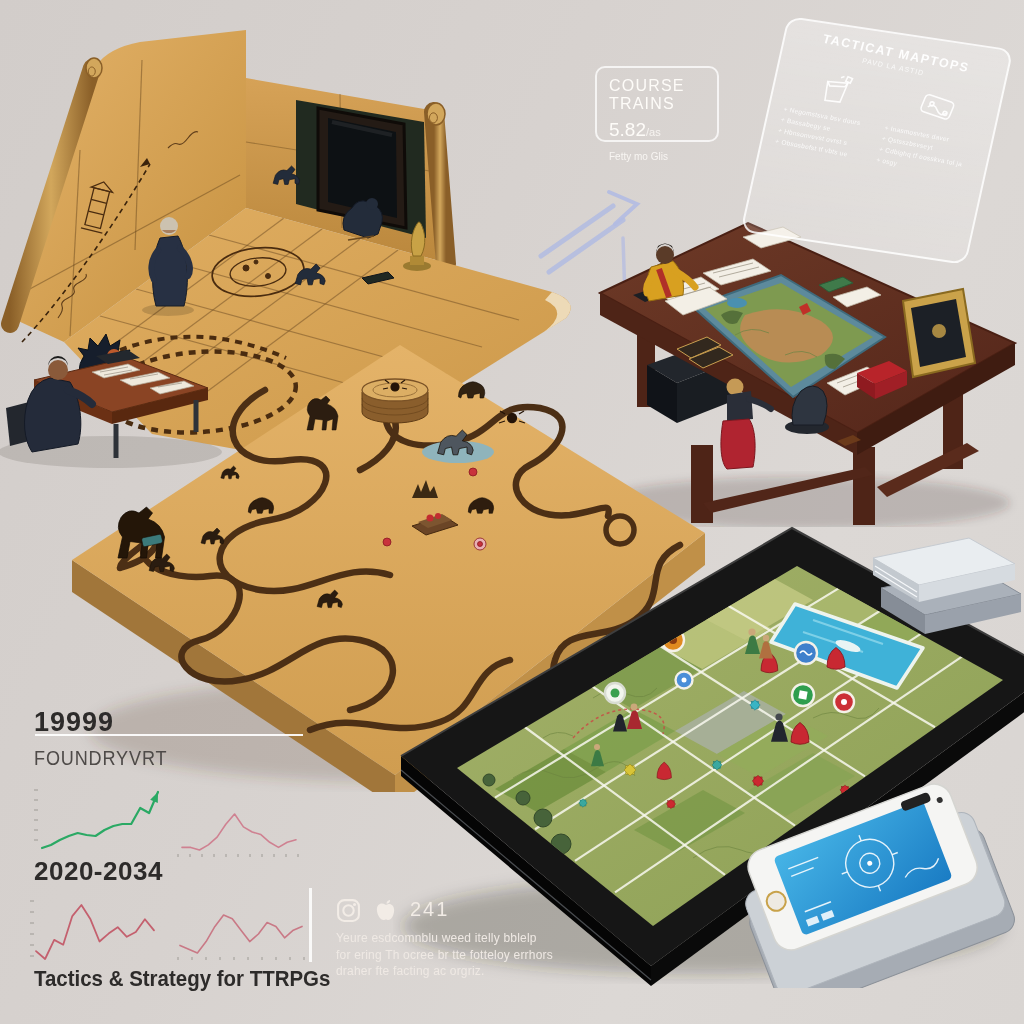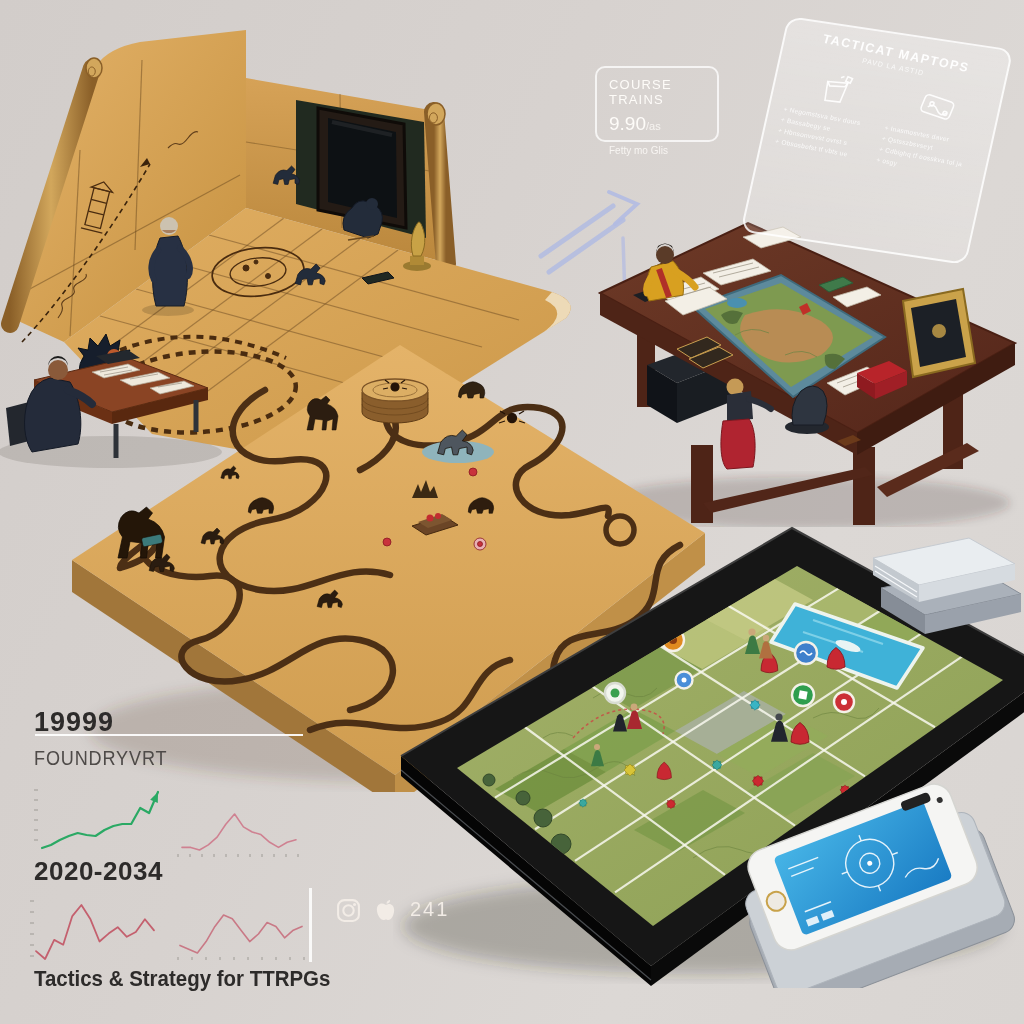--- a/index.html
+++ b/index.html
@@ -4,21 +4,21 @@
 <style>
   html,body{margin:0;padding:0;background:#888;}
   .canvas{position:relative;width:1024px;height:1024px;overflow:hidden;
     background:linear-gradient(115deg,#d2cdca 0%,#d7d2cf 40%,#dcd8d5 72%,#d9d5d2 100%);
     font-family:"Liberation Sans",sans-serif;}
   .abs{position:absolute;}
   svg{display:block;overflow:hidden;}
   
   .course-card{left:595px;top:66px;width:124px;height:76px;border:2px solid rgba(255,255,255,.75);
     border-radius:10px;padding:9px 12px;box-sizing:border-box;color:rgba(255,253,250,.96);z-index:6;}
-  .course-card .t{font-size:13px;letter-spacing:1.2px;font-weight:400;}
+  .course-card .t{font-size:16px;letter-spacing:1.2px;font-weight:400;}
   .course-card .p{font-size:19px;margin-top:6px;font-weight:400;}
   .course-card .ps{font-size:11px;opacity:.8;}
   .course-card .s{font-size:10px;margin-top:10px;opacity:.85;}
   
   .glass-panel{left:788px;top:16px;width:228px;height:220px;z-index:6;
     transform:rotate(8.5deg) skewX(-4deg);transform-origin:top left;
     background:linear-gradient(180deg,rgba(255,255,255,.32),rgba(255,255,255,.16));
     border:2px solid rgba(255,255,255,.8);border-radius:14px;padding:12px 14px;box-sizing:border-box;
     color:rgba(255,255,255,.95);}
   .glass-panel .gt{font-size:12.5px;font-weight:700;letter-spacing:1.5px;text-align:center;transform:rotate(3deg);}
@@ -196,21 +196,21 @@
         <path d="M36,22 Q20,26 14,44 C8,64 10,84 18,96 L64,88 C70,68 66,42 56,26 Z" fill="#242b3a" stroke="#141a26"></path>
         <circle cx="44" cy="14" r="10" fill="#8a5a3a"></circle>
         <path d="M34,10 A10,10 0 0 1 54,10 L52,5 Q44,-1 36,5 Z" fill="#1c1c1c"></path>
         <path d="M54,34 Q70,40 78,48" stroke="#242b3a" stroke-width="8" fill="none" stroke-linecap="round"></path>
       </g>
     </g>
   </svg>
 
   <div class="abs course-card">
     <div class="t">COURSE TRAINS</div>
-    <div class="p"><span>9.90</span><span class="ps">/as</span></div>
+    <div class="p"><span>5.82</span><span class="ps">/as</span></div>
     <div class="s">Fetty mo Glis</div>
   </div>
 
   <div class="abs glass-panel">
     <div class="gt">TACTICAT MAPTOPS</div>
     <div class="gs">PAVD LA ASTID</div>
     <div class="glass-cols">
       <div class="glass-col">
         <div class="gicon">
           <svg width="34" height="32" viewBox="0 0 34 32" fill="none" stroke="rgba(255,255,255,.9)" stroke-width="1.6">
@@ -686,14 +686,19 @@
           <circle cx="17.8" cy="6.2" r="1.5" fill="#f2ece6" stroke="none"></circle>
       </svg>
     </span>
     <span>
       <svg width="23" height="25" viewBox="0 0 24 24">
         <path d="M12,6 C8,3 3,5 3,11 C3,17 7,22 10,22 C11.2,22 11.6,21.4 12.5,21.4 C13.4,21.4 13.8,22 15,22 C18,22 21,17 21,11.5 C21,7 17.5,4.5 14.5,5.5 C13.5,5.9 12.8,6 12,6 Z M13,4.8 C13,2.6 15.2,1 16.8,1 C17,3.2 15.2,5.1 13,4.8 Z" fill="#f2ece6"></path>
       </svg>
     </span>
     <span class="social-count">241</span>
   </div>
+  <div class="abs caption">
+    <div>Yeure esdcomnblu weed itelly bblelp</div>
+    <div>for ering Th ocree br tte fotteloy errhors</div>
+    <div>draher fte facting ac orgriz.</div>
+  </div>
 
 </div>
 
 </body></html>

